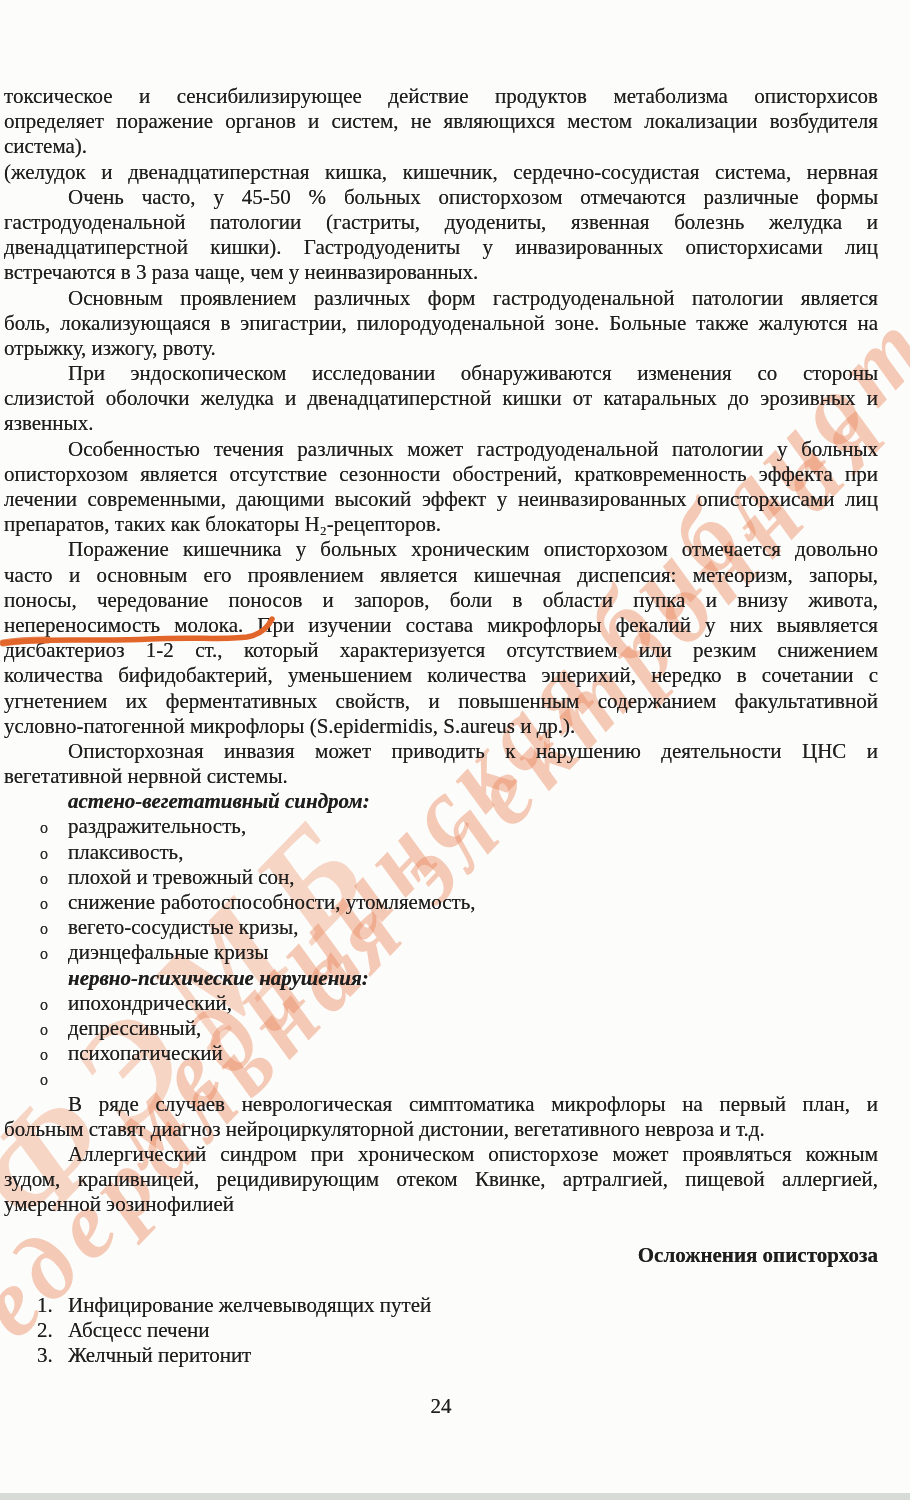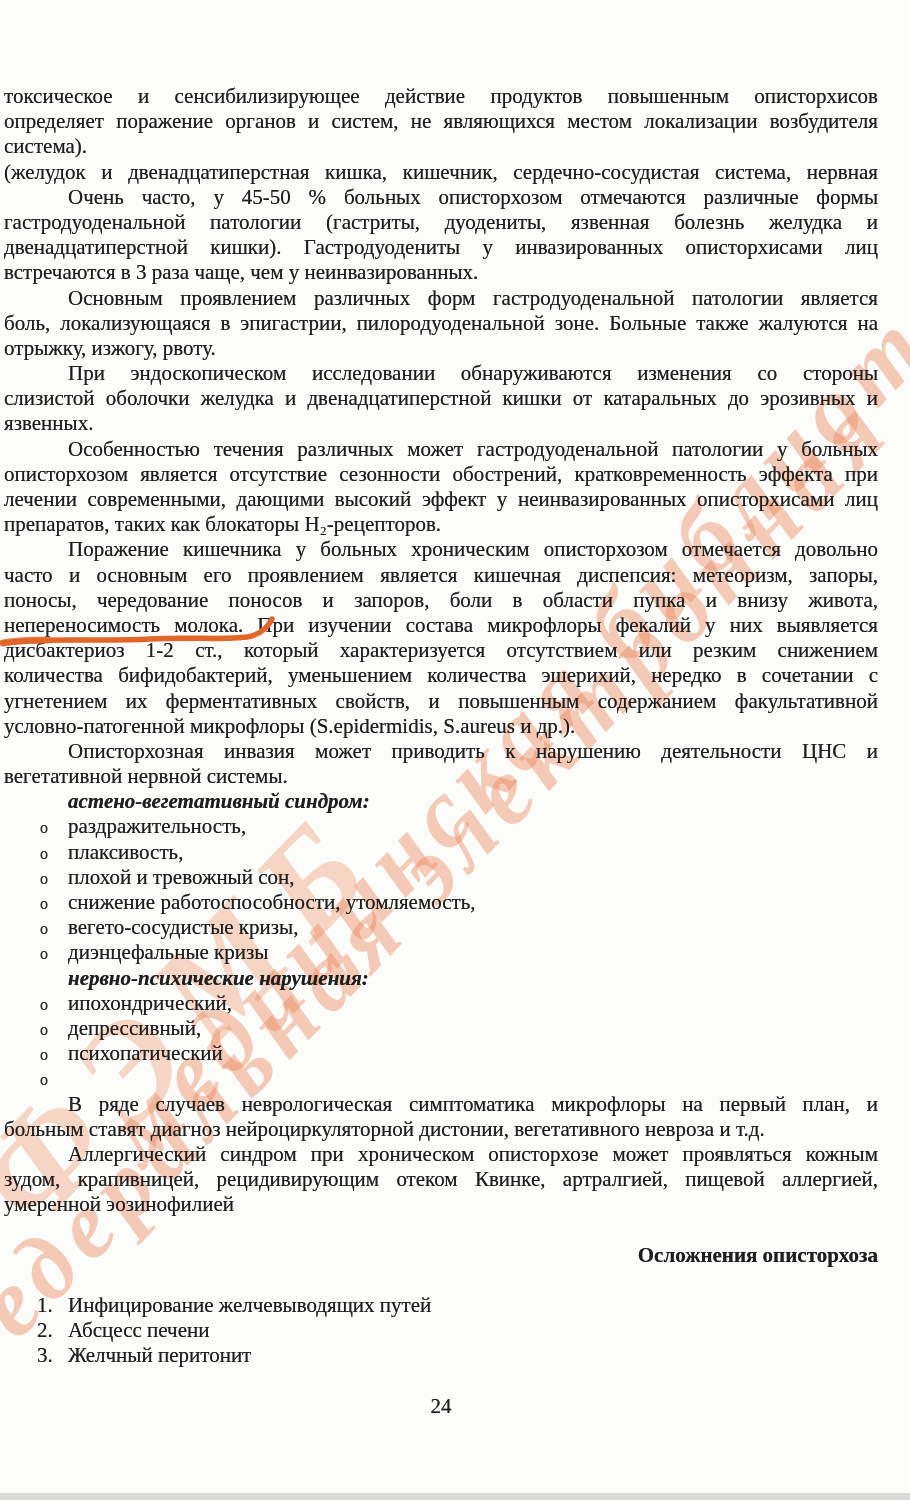--- a/index.html
+++ b/index.html
@@ -65,21 +65,21 @@
 
 <div class="page">
 
   <div>
     <div class="wm wm1">ФЭМБ</div>
     <div class="wm wm2">Федеральная электронная</div>
     <div class="wm wm3">медицинская библиотека</div>
   </div>
 
   <div class="text">
-      <div class="ln j"><span class="tx">токсическое и сенсибилизирующее действие продуктов повышенным описторхисов</span></div>
+      <div class="ln j"><span class="tx">токсическое и сенсибилизирующее действие продуктов метаболизма описторхисов</span></div>
       <div class="ln j"><span class="tx">определяет поражение органов и систем, не являющихся местом локализации возбудителя</span></div>
       <div class="ln "><span class="tx">система).</span></div>
       <div class="ln j"><span class="tx">(желудок и двенадцатиперстная кишка, кишечник, сердечно-сосудистая система, нервная</span></div>
       <div class="ln j ind"><span class="tx">Очень часто, у 45-50 % больных описторхозом отмечаются различные формы</span></div>
       <div class="ln j"><span class="tx">гастродуоденальной патологии (гастриты, дуодениты, язвенная болезнь желудка и</span></div>
       <div class="ln j"><span class="tx">двенадцатиперстной кишки). Гастродуодениты у инвазированных описторхисами лиц</span></div>
       <div class="ln "><span class="tx">встречаются в 3 раза чаще, чем у неинвазированных.</span></div>
       <div class="ln j ind"><span class="tx">Основным проявлением различных форм гастродуоденальной патологии является</span></div>
       <div class="ln j"><span class="tx">боль, локализующаяся в эпигастрии, пилородуоденальной зоне. Больные также жалуются на</span></div>
       <div class="ln "><span class="tx">отрыжку, изжогу, рвоту.</span></div>

